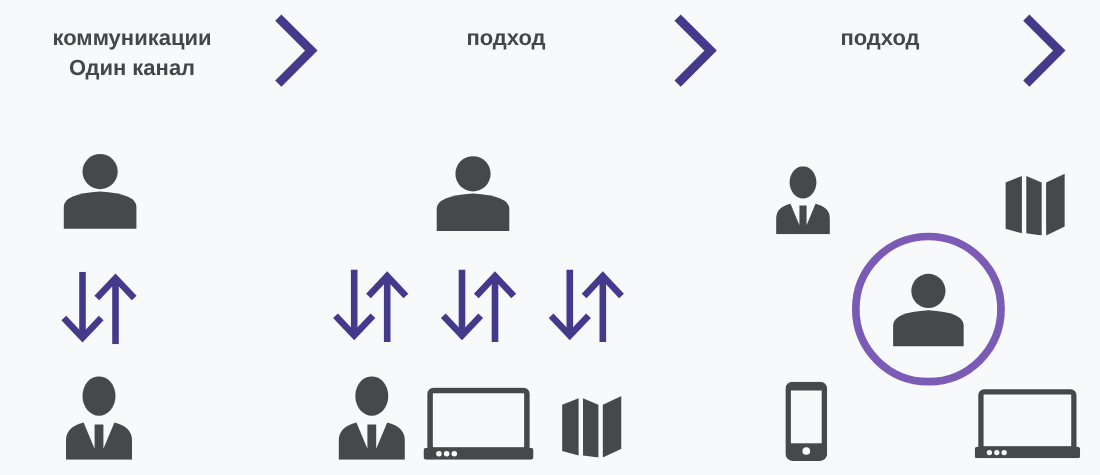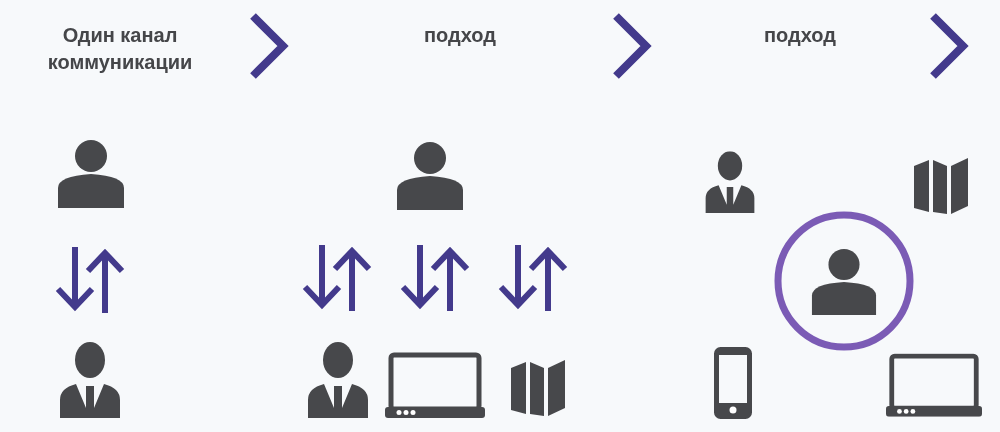--- a/index.html
+++ b/index.html
@@ -6,22 +6,22 @@
   body{width:1000px;height:432px;background:#f7f9fb;position:relative;overflow:hidden;font-family:"Liberation Sans",sans-serif;}
   .abs{position:absolute;}
   .title{position:absolute;text-align:center;font-weight:bold;font-size:20px;line-height:27px;color:#454649;}
   .chev{position:absolute;}
   svg{display:block;}
 </style>
 </head>
 <body>
 
 <div class="title" style="left:20px;top:22px;width:200px;">
+  <div>коммуникации</div>
   <div>Один канал</div>
-  <div>коммуникации</div>
 </div>
 <div class="title" style="left:345px;top:22px;width:230px;">
   <div>подход</div>
 </div>
 <div class="title" style="left:700px;top:22px;width:200px;">
   <div>подход</div>
 </div>
 
 <div class="chev" style="left:245px;top:10px;">
   <svg width="50" height="72" viewBox="0 0 50 72">

